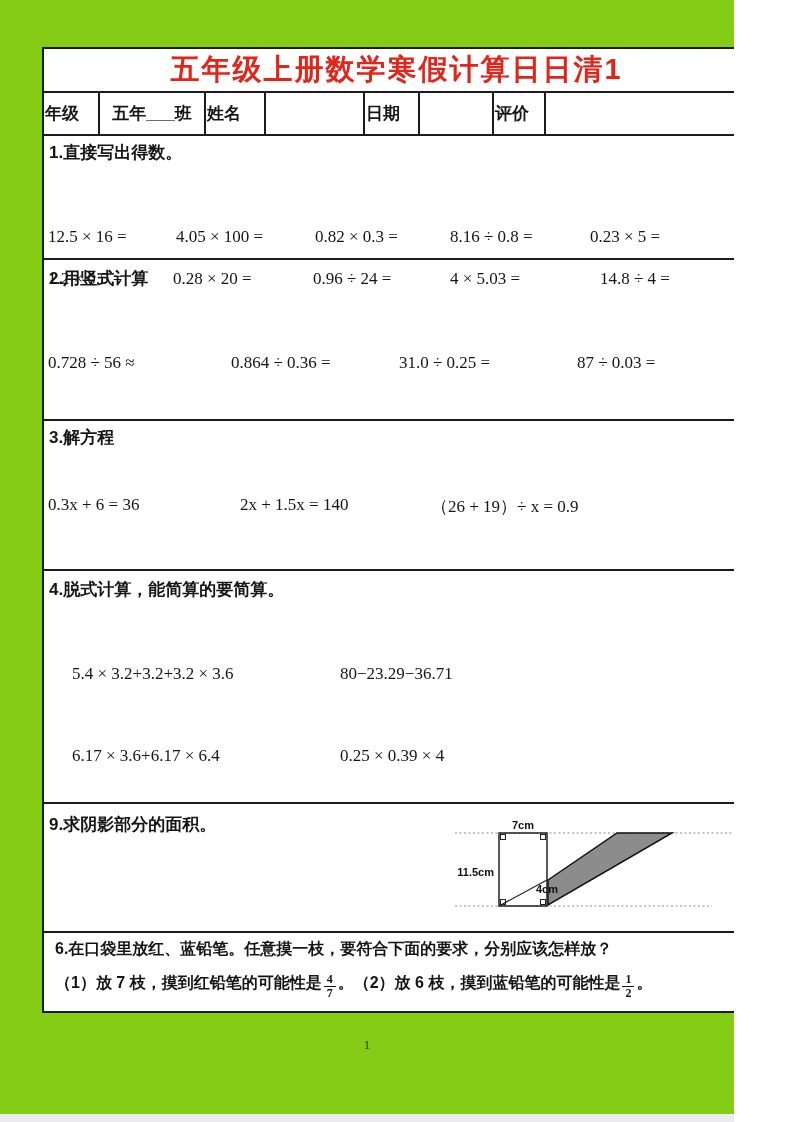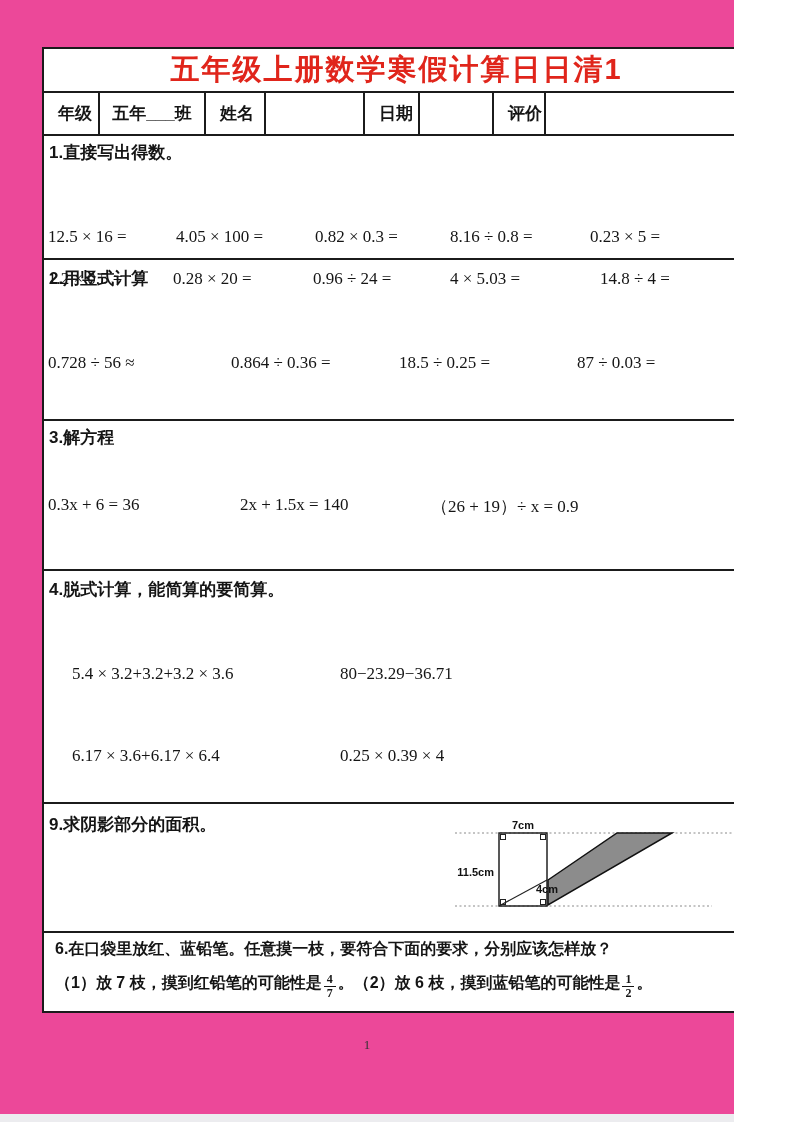--- a/index.html
+++ b/index.html
@@ -1,24 +1,24 @@
 <!DOCTYPE html>
 <html><head>
 <meta charset="utf-8">
 <style>
   html,body{margin:0;padding:0;background:#fff;}
-  .page{position:relative;width:734px;height:1122px;background:#ec4899;overflow:hidden;
+  .page{position:relative;width:734px;height:1122px;background:#84cc16;overflow:hidden;
         font-family:"Liberation Sans","DejaVu Sans",sans-serif;color:#151515;}
   .sheet{position:absolute;left:42px;top:47px;width:709px;height:966px;
          border:2px solid #1b1b1b;box-sizing:border-box;display:flex;flex-direction:column;background:#fff;}
   .row-title{height:42px;display:flex;align-items:center;justify-content:center;}
   .row-title h1{margin:0;font-size:29px;font-weight:bold;letter-spacing:2px;white-space:nowrap;}
   .row-header{height:43px;border-top:2px solid #1b1b1b;display:flex;box-sizing:border-box;}
   .hc{border-right:2px solid #1b1b1b;box-sizing:border-box;display:flex;align-items:center;
-      font-size:17px;font-weight:bold;padding-left:14px;}
+      font-size:17px;font-weight:bold;padding-left:1px;}
   .hc.center{justify-content:center;padding-left:0;}
   .hc.last{border-right:none;flex:1;}
   .sec{position:relative;border-top:2px solid #1b1b1b;box-sizing:border-box;}
   .sec-title{position:absolute;left:5px;font-weight:bold;font-size:17px;white-space:nowrap;}
   .eq{position:absolute;font-family:"Liberation Serif","DejaVu Serif",serif;
       font-size:17px;white-space:nowrap;margin-top:43px;}
   .s6line{position:absolute;left:11px;font-weight:bold;font-size:16px;white-space:nowrap;}
   .frac{display:inline-block;text-align:center;vertical-align:-9px;line-height:1.05;
         font-size:12px;margin:0 2px;font-family:"Liberation Serif","DejaVu Serif",serif;}
   .frac .fn{display:block;border-bottom:1.5px solid #151515;padding:0 3px;}
@@ -60,21 +60,21 @@
       <span class="eq" style="left:129px;top:90px">0.28 × 20 =</span>
       <span class="eq" style="left:269px;top:90px">0.96 ÷ 24 =</span>
       <span class="eq" style="left:406px;top:90px">4 × 5.03 =</span>
       <span class="eq" style="left:556px;top:90px">14.8 ÷ 4 =</span>
     </div>
 
     <div class="sec" style="height:161px">
       <div class="sec-title" style="top:7px">2.用竖式计算</div>
       <span class="eq" style="left:4px;top:50px">0.728 ÷ 56 ≈</span>
       <span class="eq" style="left:187px;top:50px">0.864 ÷ 0.36 =</span>
-      <span class="eq" style="left:355px;top:50px">18.5 ÷ 0.25 =</span>
+      <span class="eq" style="left:355px;top:50px">31.0 ÷ 0.25 =</span>
       <span class="eq" style="left:533px;top:50px">87 ÷ 0.03 =</span>
     </div>
 
     <div class="sec" style="height:150px">
       <div class="sec-title" style="top:5px">3.解方程</div>
       <span class="eq" style="left:4px;top:31px">0.3x + 6 = 36</span>
       <span class="eq" style="left:196px;top:31px">2x + 1.5x = 140</span>
       <span class="eq" style="left:387px;top:31px">（26 + 19）÷ x = 0.9</span>
     </div>
 

